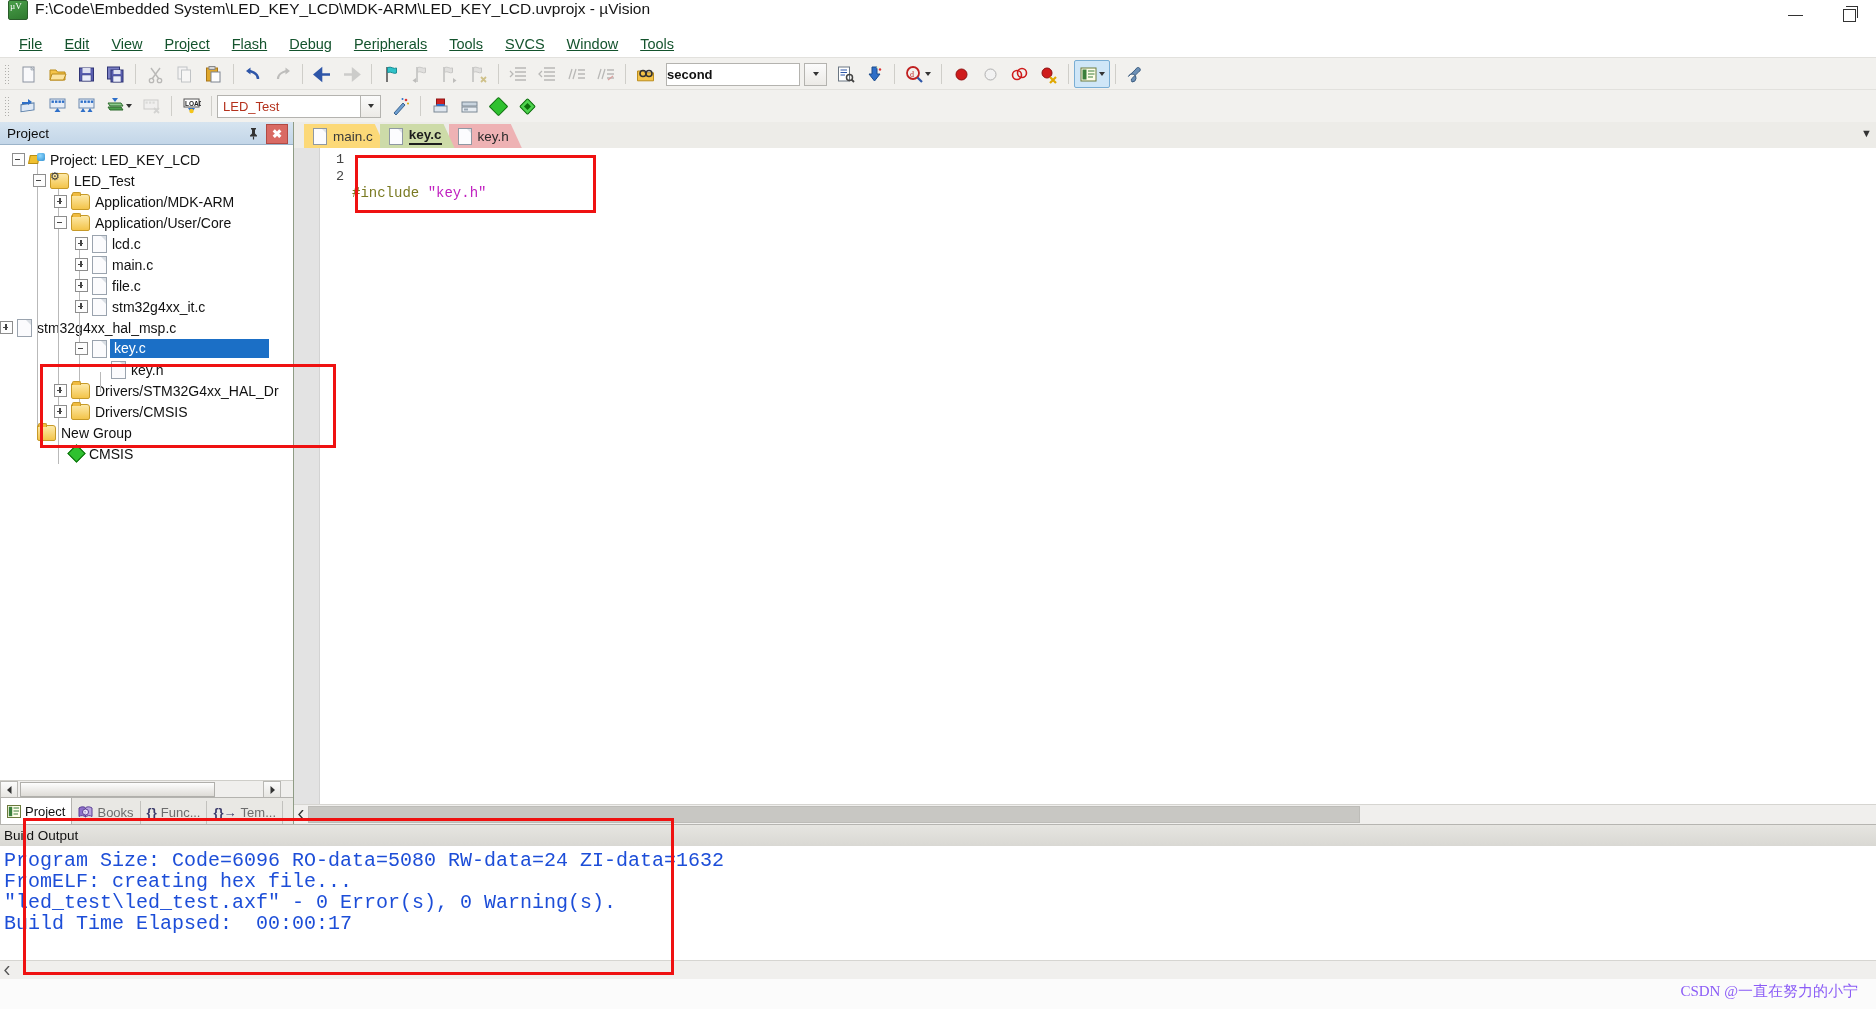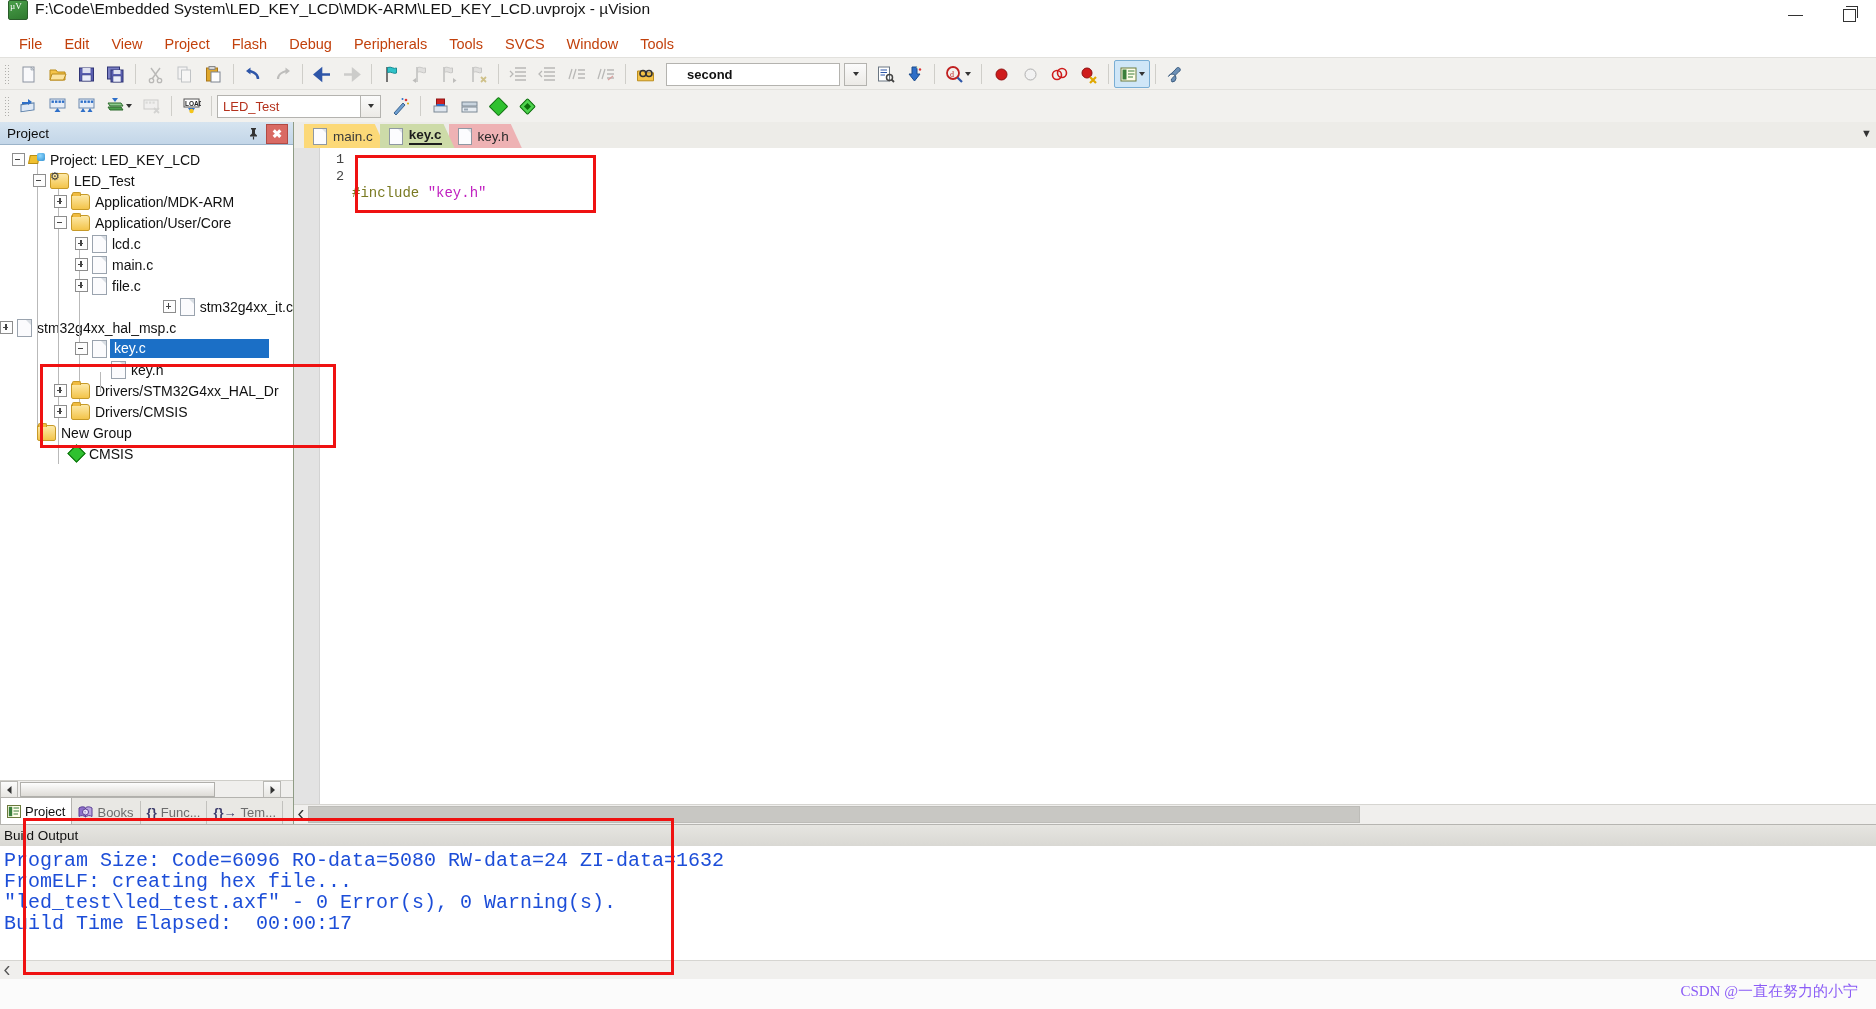--- a/index.html
+++ b/index.html
@@ -36,21 +36,21 @@
   .wb-restore{ width:11px; height:11px; border:1.4px solid #333; position:relative; }
   .wb-restore::before{ content:""; position:absolute; left:2px; top:-4px; width:11px; height:11px;
      border:1.4px solid #333; border-bottom:none; border-left:none; }
 
   
   .menubar {
     position:absolute; left:0; top:30px; width:1876px; height:27px;
     background:#ffffff; display:flex; align-items:center; padding-left:8px;
   }
   .menu-item{
-    font-size:14.5px; color:#c2410c; padding:2px 11px; cursor:default; white-space:nowrap;
+    font-size:14.5px; color:#14532d; padding:2px 11px; cursor:default; white-space:nowrap;text-decoration:underline;
   }
 
   
   .toolbar{
     position:absolute; left:0; width:1876px; height:32px;
     background:#f2f1ee; border-top:1px solid #e2e1dd; border-bottom:1px solid #dcdbd7;
     display:flex; align-items:center;
   }
   .tb1{ top:57px; }
   .tb2{ top:89px; border-bottom:1px solid #c9c8c4; }
@@ -66,21 +66,21 @@
   .tbtn.dim{ opacity:.42; }
   .caret{ width:0;height:0;border-left:3.5px solid transparent;border-right:3.5px solid transparent;
     border-top:4px solid #333; margin-left:1px;}
   .tbtn-wide{ width:34px; }
 
   
   .ico{ width:19px; height:19px; display:block; }
 
   .searchbox{
     width:132px; height:21px; background:#fff; border:1px solid #b4b3af;
-    display:flex; align-items:center; padding:0 20px; margin-left:6px; flex:none;
+    display:flex; align-items:center; padding:0 0; margin-left:6px; flex:none;
   }
   .searchbox span{ font-size:13px; color:#111; font-weight:bold; }
   .combo{
     width:21px; height:21px; border:1px solid #b4b3af; background:linear-gradient(#fbfbfb,#eceae6);
     display:flex;align-items:center;justify-content:center; flex:none; margin-left:4px;
   }
   .targetbox{
     width:132px; height:21px; background:#fff; border:1px solid #b4b3af;
     display:flex; align-items:center; padding:0 5px; flex:none;
   }
@@ -627,21 +627,21 @@
       <div class="trow" style="padding-left:75px;">
         <div class="tbox plus"></div>
         <div class="fileicon"></div>
         <div class="tlabel">main.c</div>
       </div>
       <div class="trow" style="padding-left:75px;">
         <div class="tbox plus"></div>
         <div class="fileicon"></div>
         <div class="tlabel">file.c</div>
       </div>
-      <div class="trow" style="padding-left:75px;justify-content:flex-end;">
+      <div class="trow" style="padding-left:75px;">
         <div class="tbox plus"></div>
         <div class="fileicon"></div>
         <div class="tlabel">stm32g4xx_it.c</div>
       </div>
       <div class="trow" style="">
         <div class="tbox plus"></div>
         <div class="fileicon"></div>
         <div class="tlabel">stm32g4xx_hal_msp.c</div>
       </div>
       <div class="trow" style="padding-left:75px;">

